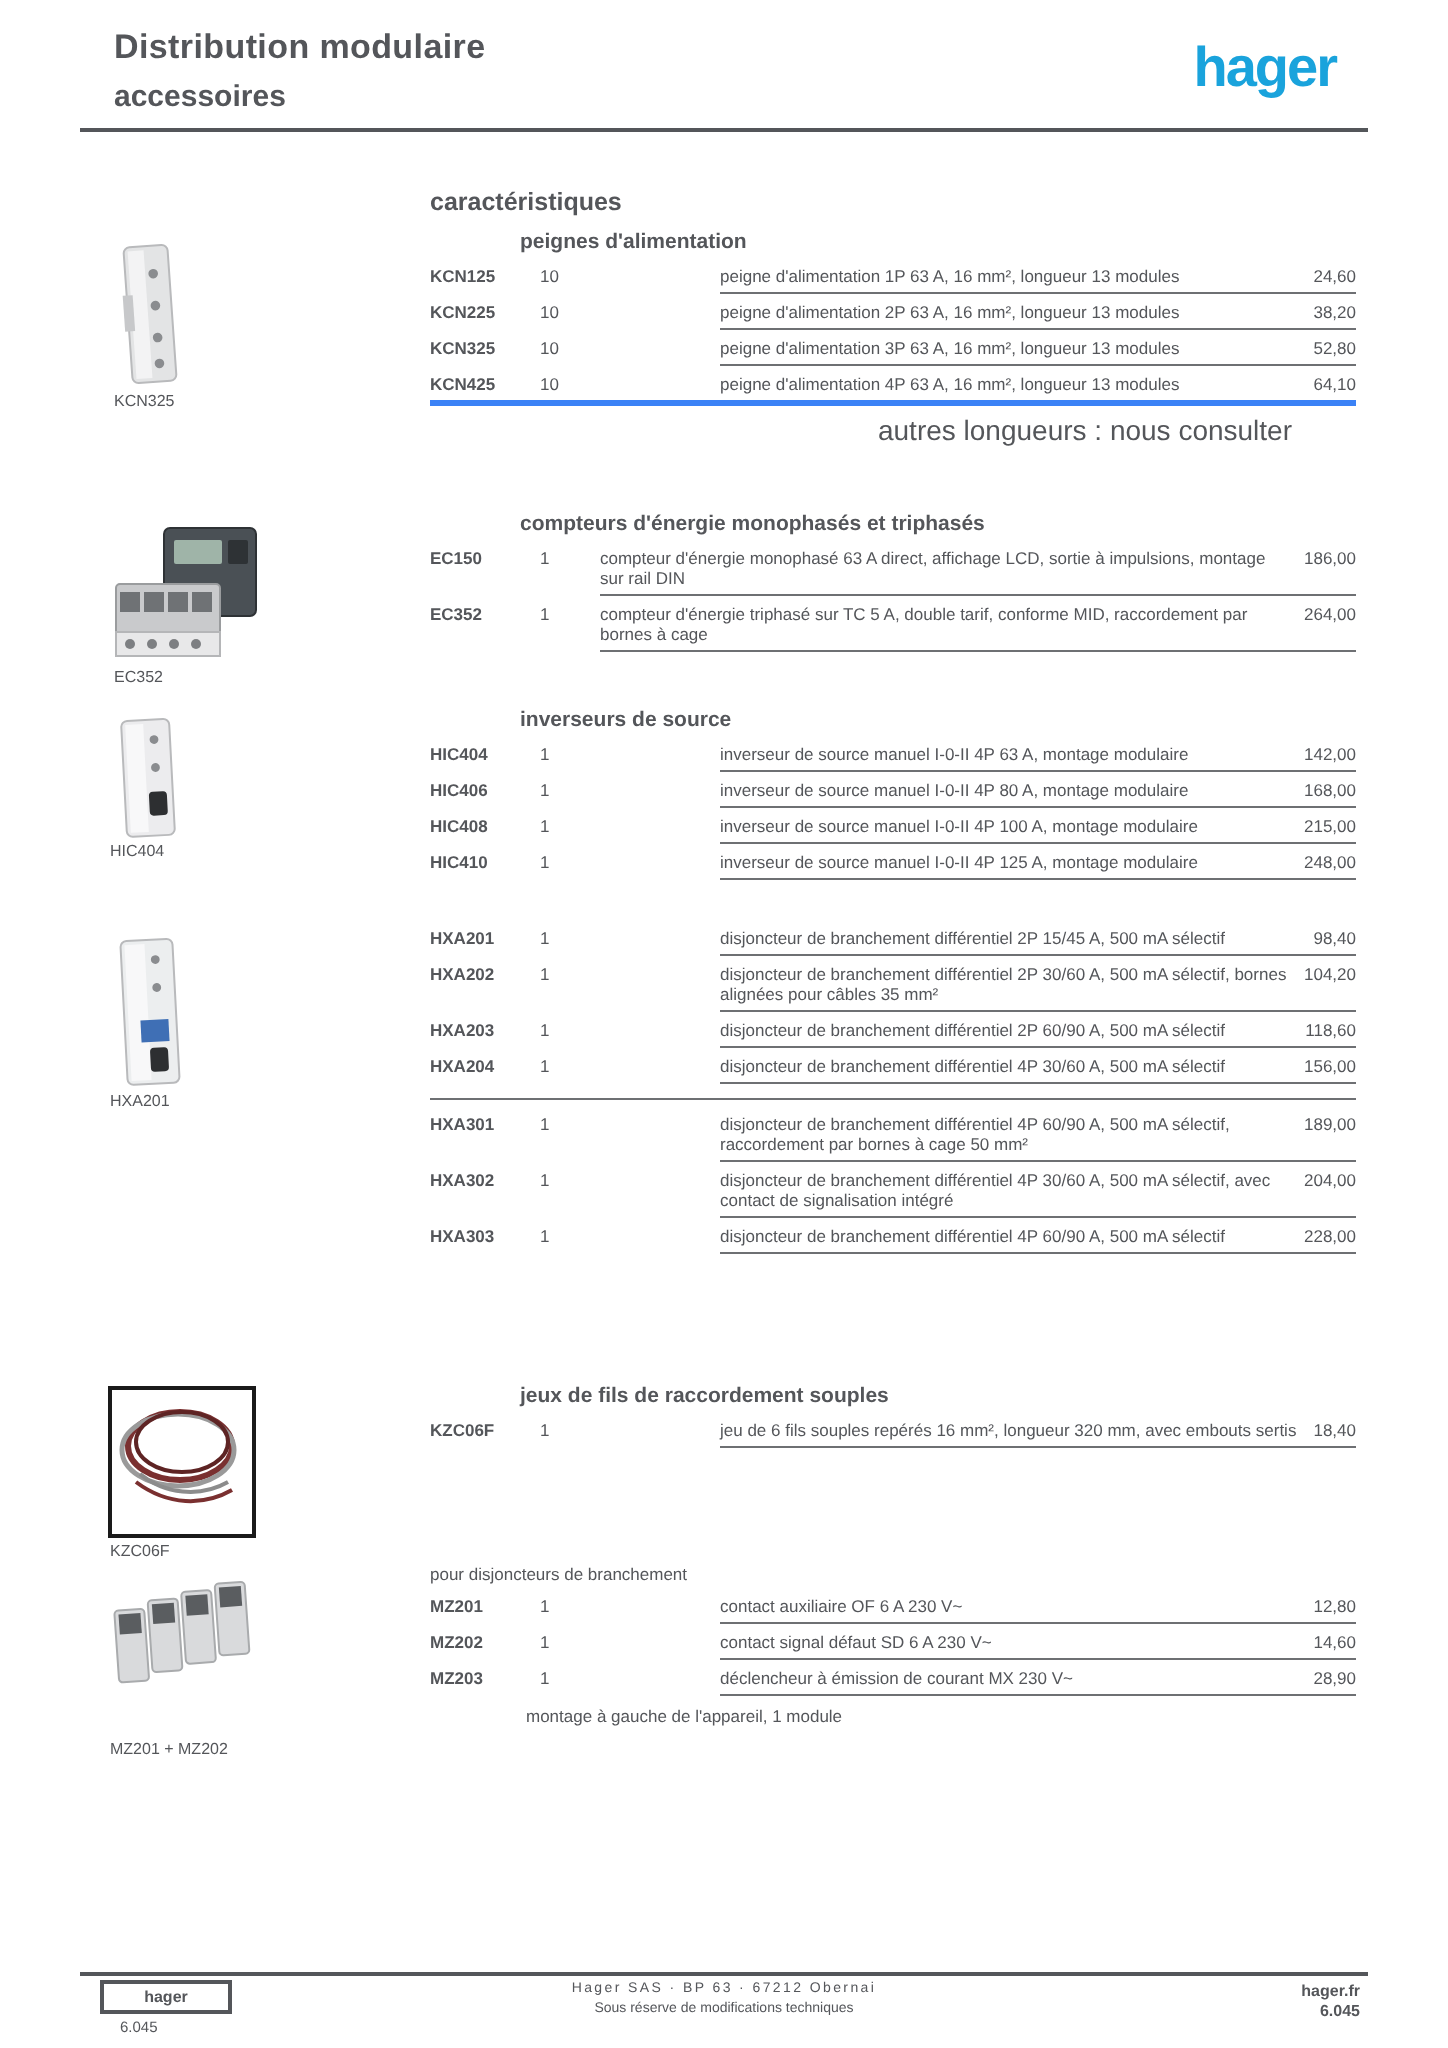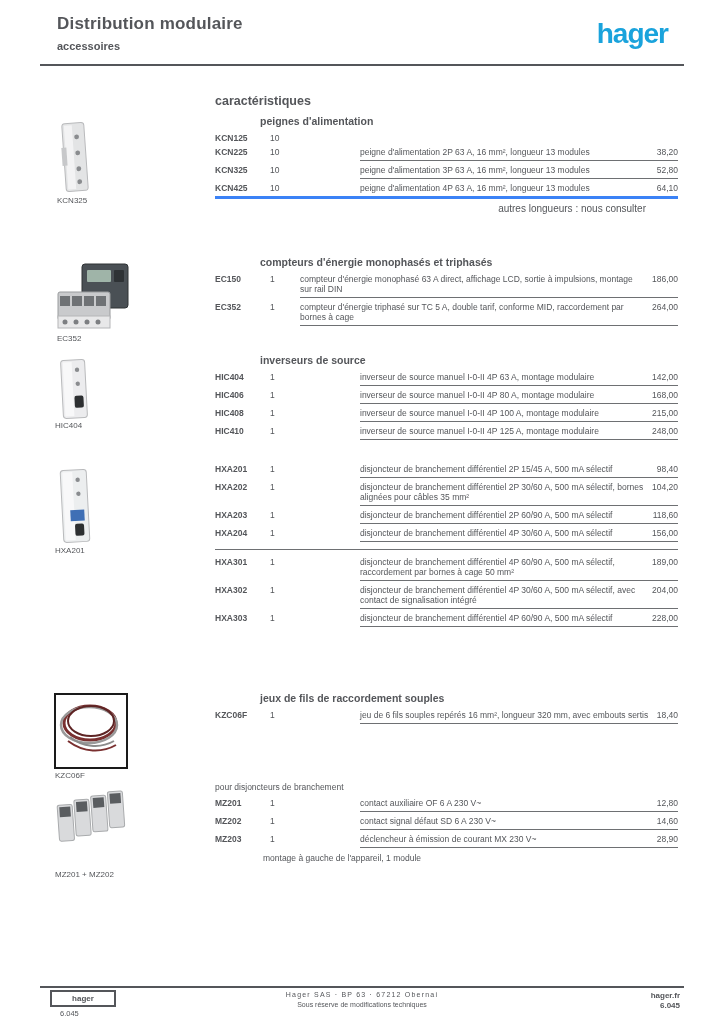--- a/index.html
+++ b/index.html
@@ -1,36 +1,36 @@
 <!DOCTYPE html>
 <html><head>
 <meta charset="utf-8">
 <style>
   html,body{margin:0;padding:0;background:#9b9b9b;}
   .page{position:relative;width:724px;height:1024px;background:#ffffff;
         font-family:"Liberation Sans",sans-serif;color:#54565a;overflow:hidden;}
   .hr{position:absolute;left:40px;width:644px;height:2px;background:#54565a;}
   .title1{position:absolute;left:57px;top:14px;font-size:17px;font-weight:bold;letter-spacing:.2px;}
-  .title2{position:absolute;left:57px;top:40px;font-size:11px;font-weight:bold;}
+  .title2{position:absolute;left:57px;top:40px;font-size:15px;font-weight:bold;}
   .logo{position:absolute;right:56px;top:18px;font-size:28px;font-weight:bold;color:#1aa3dc;letter-spacing:-1px;}
   .sec-title{position:absolute;left:215px;top:94px;font-size:12.5px;font-weight:bold;}
   .sec{position:absolute;left:215px;width:463px;}
   .sec .head{font-size:10.5px;font-weight:bold;margin:0 0 6px 0;padding-left:45px;}
   .sec .subhead{font-size:8.5px;margin:-2px 0 6px 0;}
   .row{display:flex;align-items:flex-start;font-size:8.5px;line-height:10px;margin-bottom:4px;}
   .ref{width:55px;flex:none;font-weight:bold;}
   .qty{width:90px;flex:none;}
   .narrowqty .qty{width:30px;}
   .cell{flex:1;display:flex;justify-content:space-between;gap:8px;
         border-bottom:1px solid #6e7073;padding-bottom:3px;}
   .row.wide{border-bottom:3px solid #3b82f6;padding-bottom:3px;}
   .row.wide .cell{border-bottom:none;padding-bottom:0;gap:24px;}
   .price{white-space:nowrap;}
   .divider{border-bottom:1px solid #6e7073;margin:7px 0 7px 0;}
-  .note-right{font-size:10px;text-align:right;padding-right:32px;margin-top:1px;}
+  .note-right{font-size:14px;text-align:right;padding-right:32px;margin-top:1px;}
   .note-left{font-size:8.5px;margin-top:5px;padding-left:48px;}
   .photo{position:absolute;}
   .cap{position:absolute;font-size:8px;color:#54565a;white-space:nowrap;}
   .framed{border:2px solid #1a1a1a;background:#fff;}
   
   .fbox{position:absolute;left:50px;top:990px;width:62px;height:13px;border:2px solid #54565a;
         display:flex;align-items:center;justify-content:center;font-size:8px;font-weight:bold;}
   .fboxsub{position:absolute;left:60px;top:1009px;font-size:7.5px;}
   .fcenter1{position:absolute;left:162px;width:400px;top:991px;text-align:center;font-size:7px;letter-spacing:1.2px;}
   .fcenter2{position:absolute;left:162px;width:400px;top:1001px;text-align:center;font-size:7px;}
@@ -59,20 +59,24 @@
       <rect x="6" y="28" width="5" height="18" fill="#c7c8ca"></rect>
     </g>
   </svg>
   <div class="cap" style="left:57px;top:196px">KCN325</div>
 
   <section class="sec" style="top:115px">
     <div class="head">peignes d'alimentation</div>
     <div class="row">
       <span class="ref">KCN125</span>
       <span class="qty">10</span>
+      <span class="cell">
+          <span>peigne d'alimentation 1P 63 A, 16 mm², longueur 13 modules</span>
+          <span class="price">24,60</span>
+        </span>
     </div>
     <div class="row">
       <span class="ref">KCN225</span>
       <span class="qty">10</span>
       <span class="cell">
           <span>peigne d'alimentation 2P 63 A, 16 mm², longueur 13 modules</span>
           <span class="price">38,20</span>
         </span>
     </div>
     <div class="row">

